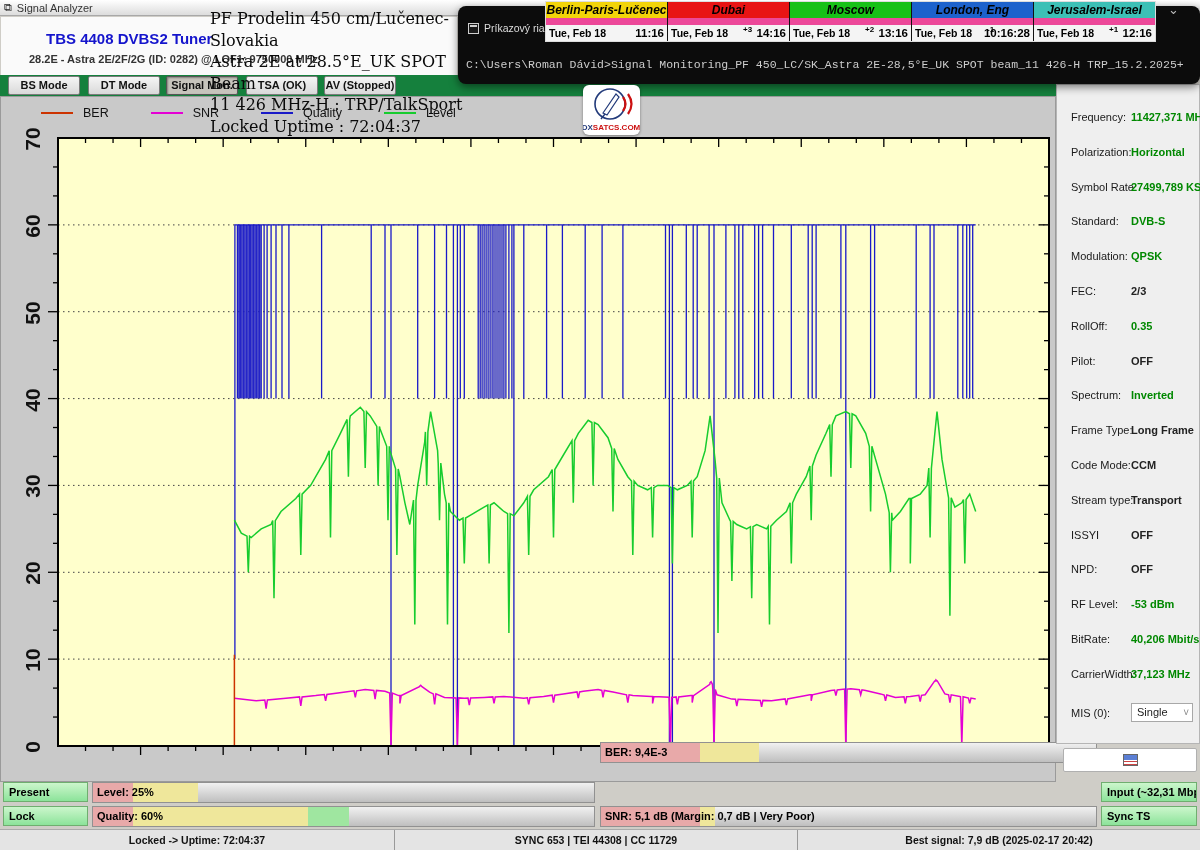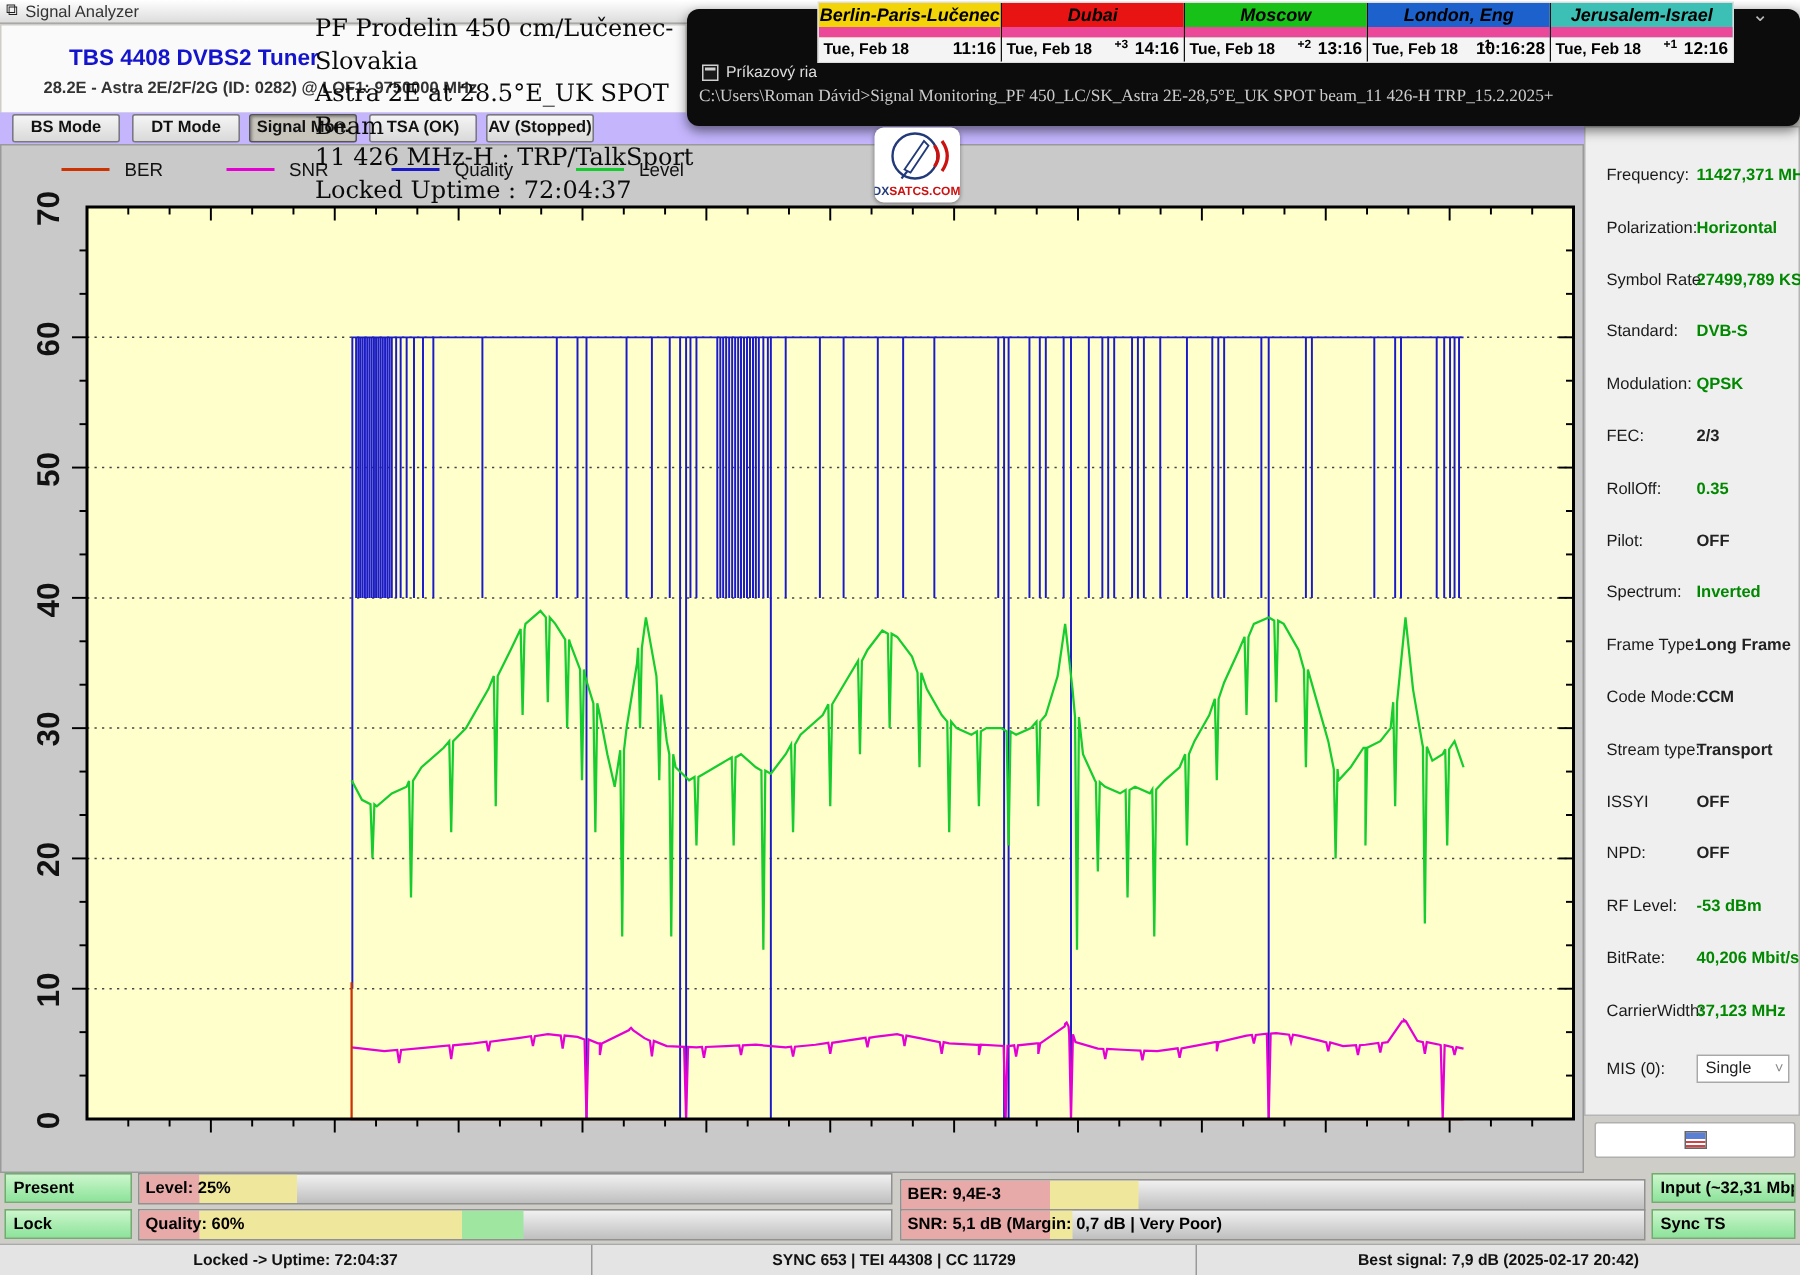--- a/index.html
+++ b/index.html
@@ -11,34 +11,34 @@
     display:flex;align-items:center;gap:5px;padding-left:4px;box-sizing:border-box;}
   .titlebar .appicon{font-size:11px;line-height:11px;color:#222;}
   .titlebar .apptitle{font-size:11px;color:#333;}
   .tuner-area{position:absolute;left:1px;top:17px;width:456px;height:58px;background:#fafafa;}
   .tuner-name{position:absolute;left:45px;top:13px;font-size:15px;font-weight:bold;color:#1414cc;}
   .tuner-info{position:absolute;left:28px;top:36px;font-size:11px;font-weight:bold;color:#333;white-space:nowrap;}
   
   .overlay-note{position:absolute;left:210px;top:8px;width:280px;z-index:40;
     font-family:"DejaVu Serif",serif;font-size:16px;line-height:21.5px;color:#0a0a0a;pointer-events:none;}
   
-  .tabrow{position:absolute;left:0;top:75px;width:1056px;height:21px;background:#c4b5fd;}
+  .tabrow{position:absolute;left:0;top:75px;width:1056px;height:21px;background:#15803d;}
   .tabbtn{position:absolute;top:1px;height:19px;width:72px;box-sizing:border-box;
     background:linear-gradient(180deg,#f5f5f5,#d9d9d9);border:1px solid #7a7a7a;border-radius:2px;
     font-size:11px;font-weight:bold;color:#111;text-align:center;line-height:17px;cursor:default;}
   .tabbtn.active{background:#c7c4bc;border:1px solid #555;box-shadow:inset 1px 1px 2px rgba(0,0,0,.35);}
   
   .terminal{position:absolute;left:458px;top:6px;width:742px;height:78px;background:#0c0c0c;
     border-radius:8px;z-index:10;box-shadow:0 3px 8px rgba(0,0,0,.5);}
-  .term-title{position:absolute;left:10px;top:16px;display:flex;align-items:center;gap:5px;margin-top:20px;}
+  .term-title{position:absolute;left:10px;top:16px;display:flex;align-items:center;gap:5px;}
   .term-ico{width:11px;height:11px;border:1px solid #cfcfcf;background:#1a1a1a;box-sizing:border-box;}
   .term-ico:before{content:"";display:block;margin:1px;height:2px;background:#cfcfcf;}
   .term-title span{font-size:10.5px;color:#dddddd;white-space:nowrap;}
   .term-line{position:absolute;left:8px;top:52px;width:730px;
-    font-family:Liberation Serif, serif;font-size:11.5px;color:#cccccc;white-space:nowrap;}
+    font-family:Liberation Mono, monospace;font-size:11.5px;color:#cccccc;white-space:nowrap;}
   
   .clocks{position:absolute;left:545px;top:1px;display:flex;z-index:20;border:1px solid #dddddd;background:#fff;}
   .clock{width:121px;border-right:1px solid #111;}
   .clock:last-child{border-right:none;}
   .clock-head{height:16px;font-size:12px;font-weight:bold;font-style:italic;text-align:center;
     line-height:16px;color:#000;border-bottom:7px solid #ec4899;white-space:nowrap;overflow:hidden;}
   .clock-body{height:16px;background:#f4f4f4;display:flex;align-items:center;
     justify-content:space-between;padding:0 3px;position:relative;}
   .clock-date{font-size:10.5px;font-weight:bold;color:#000;white-space:nowrap;}
   .clock-off{position:absolute;left:62%;top:0;font-size:8px;font-weight:bold;color:#000;}
@@ -419,21 +419,21 @@
 <div id="footer">
     <div class="badge" style="left: 3px; top: 782px; width: 85px;">Present</div>
     <div class="badge" style="left: 3px; top: 806px; width: 85px;">Lock</div>
     <div class="badge" style="left: 1101px; top: 782px; width: 96px;">Input (~32,31 Mbps)</div>
     <div class="badge" style="left: 1101px; top: 806px; width: 96px;">Sync TS</div>
     <div class="bar" style="left: 92px; top: 782px; width: 503px;">
       <div class="seg" style="left: 0%; width: 8%; background: rgb(232, 169, 169);"></div>
       <div class="seg" style="left: 8%; width: 13%; background: rgb(239, 231, 155);"></div>
       <div class="blabel">Level: 25%</div>
     </div>
-    <div class="bar" style="left: 600px; top: 786px; width: 497px;">
+    <div class="bar" style="left: 600px; top: 742px; width: 497px;">
       <div class="seg" style="left: 0%; width: 20%; background: rgb(232, 169, 169);"></div>
       <div class="seg" style="left: 20%; width: 12%; background: rgb(239, 231, 155);"></div>
       <div class="blabel">BER: 9,4E-3</div>
     </div>
     <div class="bar" style="left: 92px; top: 806px; width: 503px;">
       <div class="seg" style="left: 0%; width: 8%; background: rgb(232, 169, 169);"></div>
       <div class="seg" style="left: 8%; width: 35%; background: rgb(239, 231, 155);"></div>
       <div class="seg" style="left: 43%; width: 8%; background: rgb(159, 230, 160);"></div>
       <div class="blabel">Quality: 60%</div>
     </div>

